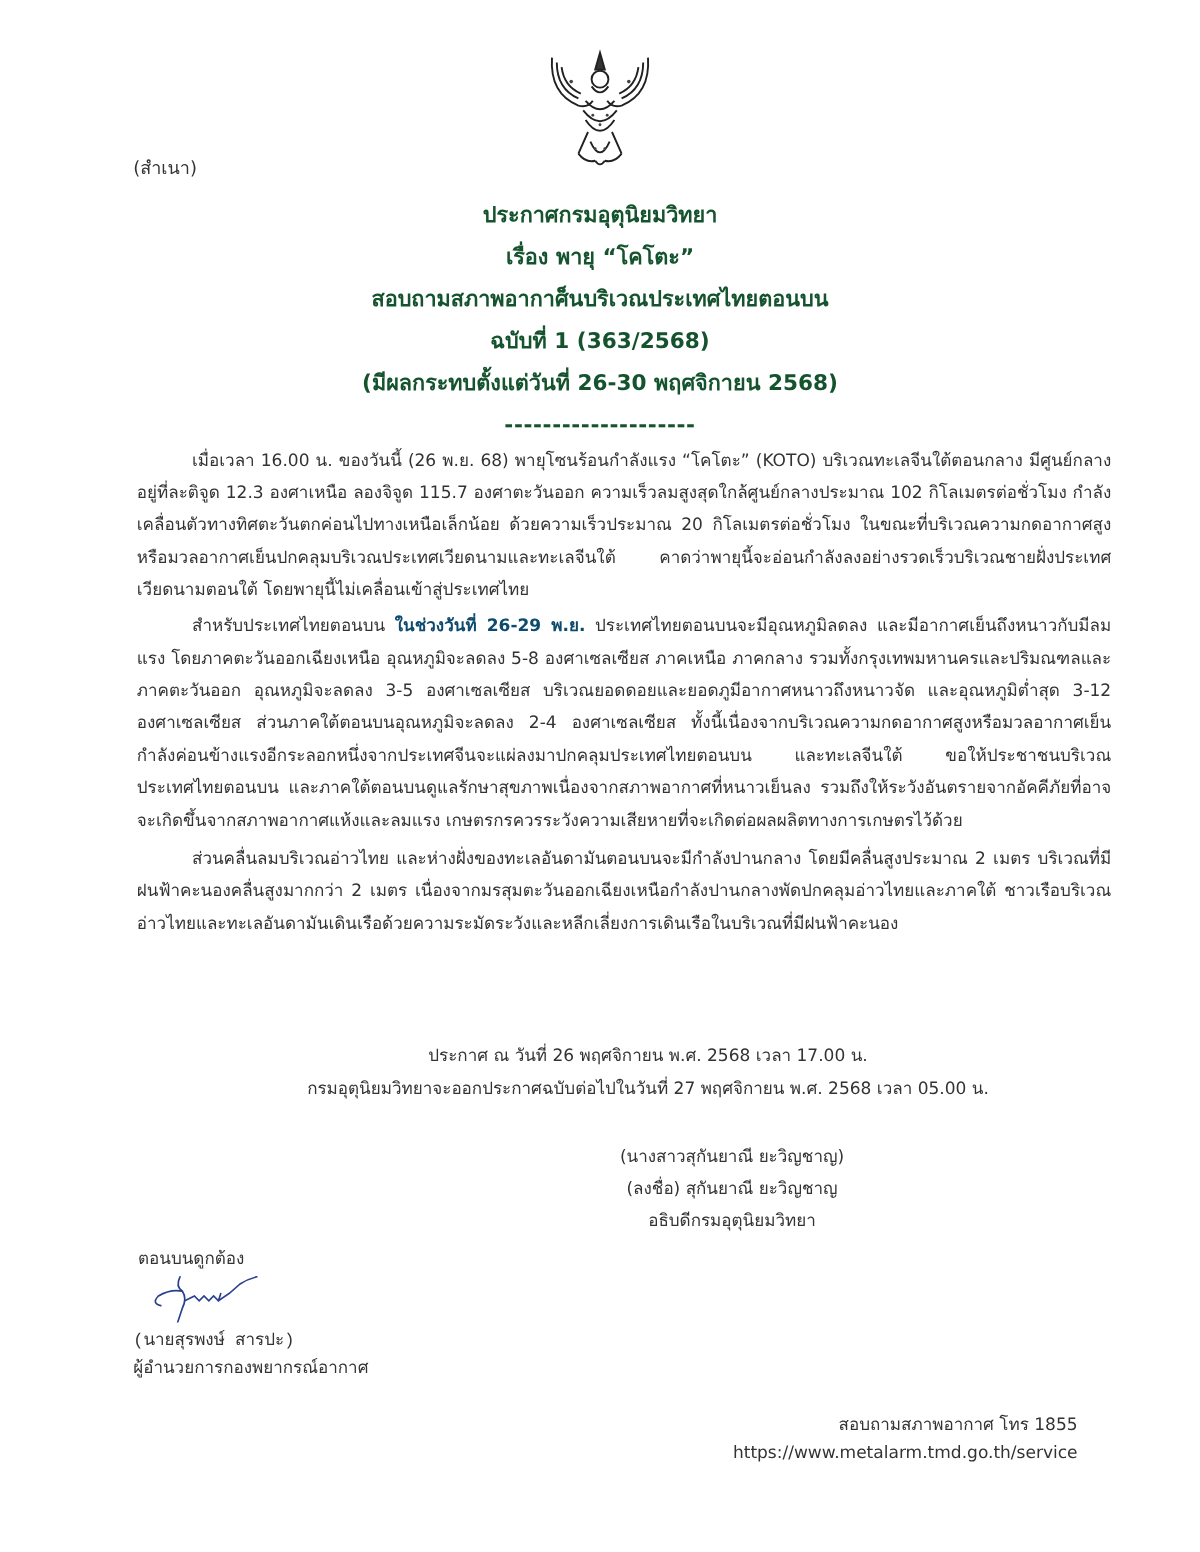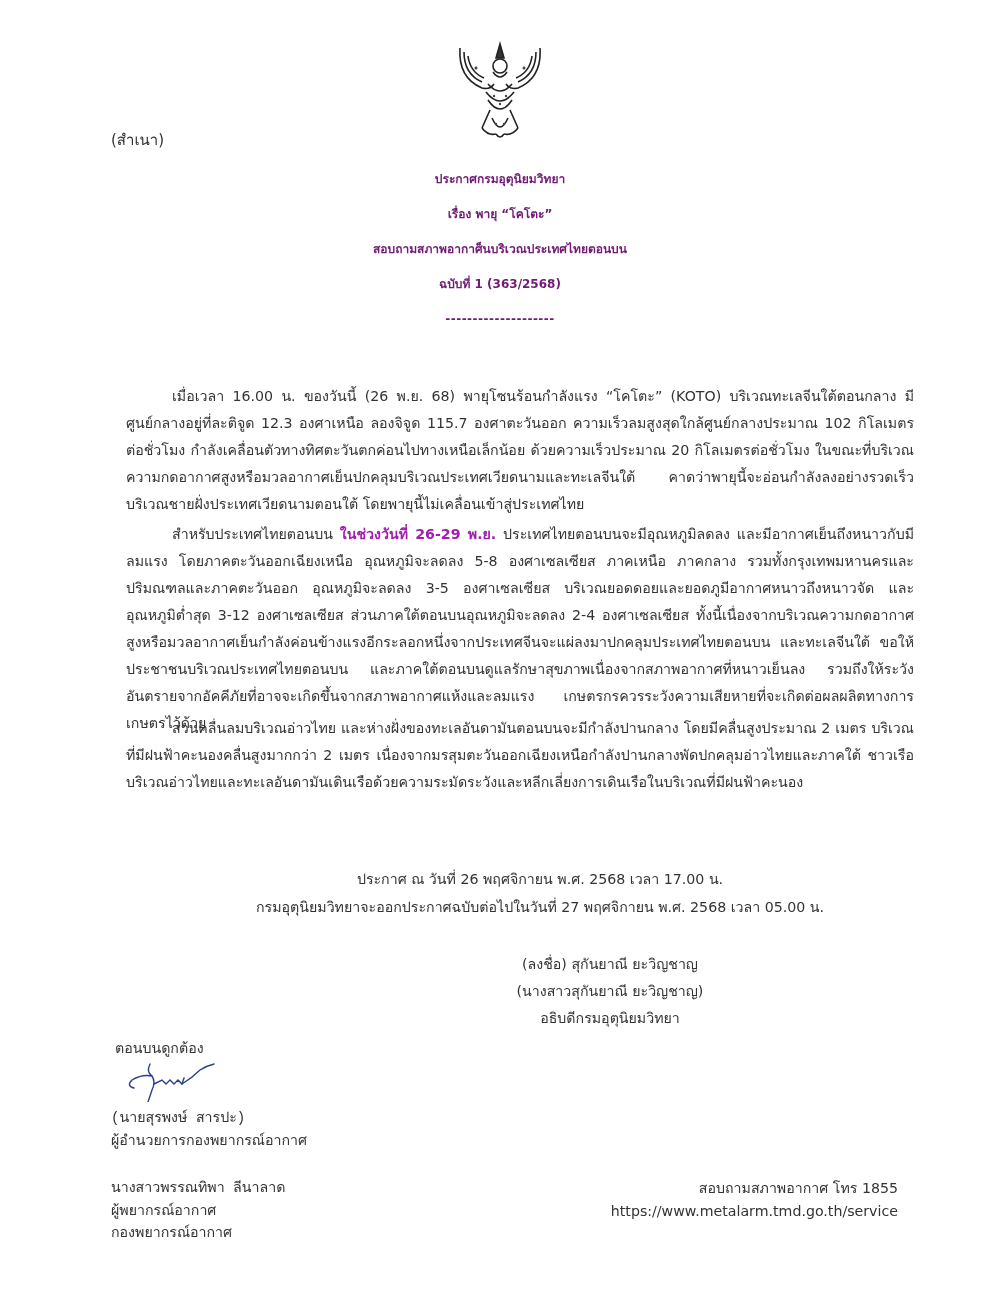--- a/index.html
+++ b/index.html
@@ -5,30 +5,30 @@
   html, body { margin: 0; padding: 0; background: #ffffff; }
   body {
     width: 1000px; height: 1293px; position: relative; overflow: hidden;
     font-family: "DejaVu Sans", "Liberation Sans", sans-serif;
     color: #2b2b2b;
   }
   .page { position: absolute; left: 0; top: 0; width: 972px; height: 1293px; }
   .emblem { position: absolute; left: 452px; top: 38px; width: 96px; height: 104px; }
   .copy-mark { position: absolute; left: 111px; top: 128px; font-size: 15px; color: #333; }
   .title-block { position: absolute; left: 0; top: 162px; width: 1000px; text-align: center; }
-  .title-line { font-size: 12px; font-weight: bold; color: #701a75; height: 35px; line-height: 35px; }
+  .title-line { font-size: 18px; font-weight: bold; color: #14532d; height: 35px; line-height: 35px; }
   .divider { font-weight: bold; letter-spacing: 0.5px; }
   .body-text { position: absolute; left: 114px; width: 812px; font-size: 14.2px; line-height: 27px; color: #333; }
-  .para { text-align: justify; text-align-last: left; margin: 12px; }
+  .para { text-align: justify; text-align-last: left; margin: 0; }
   .para .indent { display: inline-block; width: 46px; }
   .p1 { top: 371px; }
   .p2 { top: 509px; }
   .p3 { top: 703px; }
   .p4 { top: 800px; }
-  b { color: #a21caf; }
+  b { color: #0c4a6e; }
   .issued { position: absolute; left: 0; width: 1000px; text-align: center; font-size: 14.2px; color: #333; }
   .issued.l1 { top: 868px; left: 40px; }
   .issued.l2 { top: 896px; left: 40px; }
   .signer { position: absolute; left: 440px; width: 340px; text-align: center; font-size: 14.2px; color: #333; line-height: 27px; top: 951px; }
   .certified { position: absolute; left: 115px; top: 1037px; font-size: 14.2px; color: #333; }
   .signature { position: absolute; left: 122px; top: 1062px; width: 100px; height: 40px; }
   .left-block { position: absolute; left: 111px; font-size: 14.2px; color: #333; line-height: 22.5px; font-family: Liberation Mono, monospace; }
   .lb1 { top: 1107px; }
   .lb2 { top: 1177px; }
   .right-block { position: absolute; right: 74px; top: 1177px; font-size: 14.2px; color: #333; line-height: 22.5px; text-align: right; }
@@ -68,65 +68,61 @@
     </g>
   </svg>
 
   <div class="copy-mark">(สำเนา)</div>
 
   <div class="title-block">
     <div class="title-line">ประกาศกรมอุตุนิยมวิทยา</div>
     <div class="title-line">เรื่อง พายุ “โคโตะ”</div>
     <div class="title-line">สอบถามสภาพอากาศ็นบริเวณประเทศไทยตอนบน</div>
     <div class="title-line">ฉบับที่ 1 (363/2568)</div>
+    <div class="title-line">(มีผลกระทบตั้งแต่วันที่ 26-30 พฤศจิกายน 2568)</div>
     <div class="title-line divider">--------------------</div>
   </div>
 
   <div class="body-text p1">
     <p class="para"><span class="indent"></span><span>เมื่อเวลา 16.00 น. ของวันนี้ (26 พ.ย. 68) พายุโซนร้อนกำลังแรง “โคโตะ” (KOTO) บริเวณทะเลจีนใต้ตอนกลาง มีศูนย์กลางอยู่ที่ละติจูด 12.3 องศาเหนือ ลองจิจูด 115.7 องศาตะวันออก ความเร็วลมสูงสุดใกล้ศูนย์กลางประมาณ 102 กิโลเมตรต่อชั่วโมง กำลังเคลื่อนตัวทางทิศตะวันตกค่อนไปทางเหนือเล็กน้อย ด้วยความเร็วประมาณ 20 กิโลเมตรต่อชั่วโมง ในขณะที่บริเวณความกดอากาศสูงหรือมวลอากาศเย็นปกคลุมบริเวณประเทศเวียดนามและทะเลจีนใต้ คาดว่าพายุนี้จะอ่อนกำลังลงอย่างรวดเร็วบริเวณชายฝั่งประเทศเวียดนามตอนใต้ โดยพายุนี้ไม่เคลื่อนเข้าสู่ประเทศไทย</span></p>
   </div>
 
   <div class="body-text p2">
     <p class="para"><span class="indent"></span><span>สำหรับประเทศไทยตอนบน </span><b>ในช่วงวันที่ 26-29 พ.ย.</b><span> ประเทศไทยตอนบนจะมีอุณหภูมิลดลง และมีอากาศเย็นถึงหนาวกับมีลมแรง โดยภาคตะวันออกเฉียงเหนือ อุณหภูมิจะลดลง 5-8 องศาเซลเซียส ภาคเหนือ ภาคกลาง รวมทั้งกรุงเทพมหานครและปริมณฑลและภาคตะวันออก อุณหภูมิจะลดลง 3-5 องศาเซลเซียส บริเวณยอดดอยและยอดภูมีอากาศหนาวถึงหนาวจัด และอุณหภูมิต่ำสุด 3-12 องศาเซลเซียส ส่วนภาคใต้ตอนบนอุณหภูมิจะลดลง 2-4 องศาเซลเซียส ทั้งนี้เนื่องจากบริเวณความกดอากาศสูงหรือมวลอากาศเย็นกำลังค่อนข้างแรงอีกระลอกหนึ่งจากประเทศจีนจะแผ่ลงมาปกคลุมประเทศไทยตอนบน และทะเลจีนใต้ ขอให้ประชาชนบริเวณประเทศไทยตอนบน และภาคใต้ตอนบนดูแลรักษาสุขภาพเนื่องจากสภาพอากาศที่หนาวเย็นลง รวมถึงให้ระวังอันตรายจากอัคคีภัยที่อาจจะเกิดขึ้นจากสภาพอากาศแห้งและลมแรง เกษตรกรควรระวังความเสียหายที่จะเกิดต่อผลผลิตทางการเกษตรไว้ด้วย</span></p>
   </div>
 
   <div class="body-text p3">
     <p class="para"><span class="indent"></span><span>ส่วนคลื่นลมบริเวณอ่าวไทย และห่างฝั่งของทะเลอันดามันตอนบนจะมีกำลังปานกลาง โดยมีคลื่นสูงประมาณ 2 เมตร บริเวณที่มีฝนฟ้าคะนองคลื่นสูงมากกว่า 2 เมตร เนื่องจากมรสุมตะวันออกเฉียงเหนือกำลังปานกลางพัดปกคลุมอ่าวไทยและภาคใต้ ชาวเรือบริเวณอ่าวไทยและทะเลอันดามันเดินเรือด้วยความระมัดระวังและหลีกเลี่ยงการเดินเรือในบริเวณที่มีฝนฟ้าคะนอง</span></p>
   </div>
 
 
   <div class="issued l1">ประกาศ ณ วันที่ 26 พฤศจิกายน พ.ศ. 2568 เวลา 17.00 น.</div>
   <div class="issued l2">กรมอุตุนิยมวิทยาจะออกประกาศฉบับต่อไปในวันที่ 27 พฤศจิกายน พ.ศ. 2568 เวลา 05.00 น.</div>
 
   <div class="signer">
+    <div>(นางสาวสุกันยาณี ยะวิญชาญ)</div>
     <div>(ลงชื่อ) สุกันยาณี ยะวิญชาญ</div>
-    <div>(นางสาวสุกันยาณี ยะวิญชาญ)</div>
     <div>อธิบดีกรมอุตุนิยมวิทยา</div>
   </div>
 
   <div class="certified">ตอนบนดูกต้อง</div>
 
   <svg class="signature" viewBox="0 0 100 40">
     <g fill="none" stroke="#2a3f8f" stroke-width="1.4" stroke-linecap="round">
       <path d="M28 2 Q24 10 30 14 Q20 12 10 18 Q4 24 12 26"></path>
       <path d="M30 14 Q34 20 30 28 Q28 34 26 40"></path>
       <path d="M32 22 L40 18 L44 22 L48 18 L52 22 L56 18 L60 22 Q70 16 78 8 Q84 4 92 2"></path>
       <path d="M60 22 L62 16"></path>
     </g>
   </svg>
 
   <div class="left-block lb1">
     <div>(นายสุรพงษ์ สารปะ)</div>
     <div>ผู้อำนวยการกองพยากรณ์อากาศ</div>
   </div>
 
-  <div class="left-block lb2">
-    <div>นางสาวพรรณทิพา ลีนาลาด</div>
-    <div>ผู้พยากรณ์อากาศ</div>
-    <div>กองพยากรณ์อากาศ</div>
-  </div>
 
   <div class="right-block">
     <div>สอบถามสภาพอากาศ โทร 1855</div>
     <div>https://www.metalarm.tmd.go.th/service</div>
   </div>
 
 </div>
 
 </body></html>

